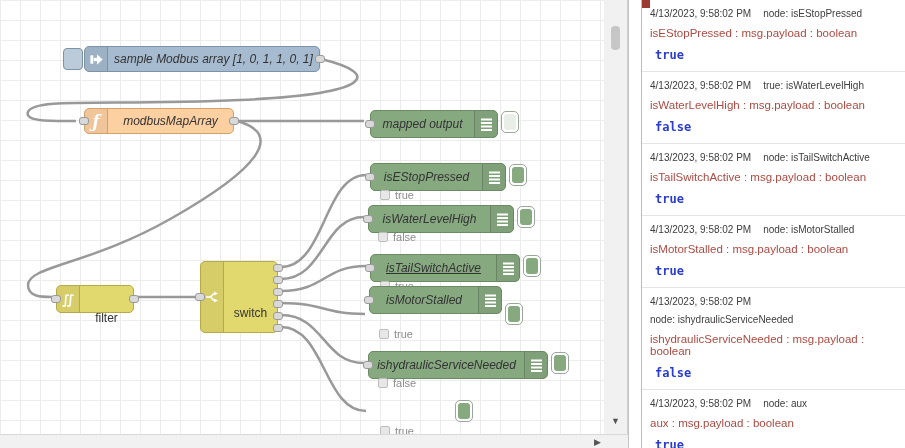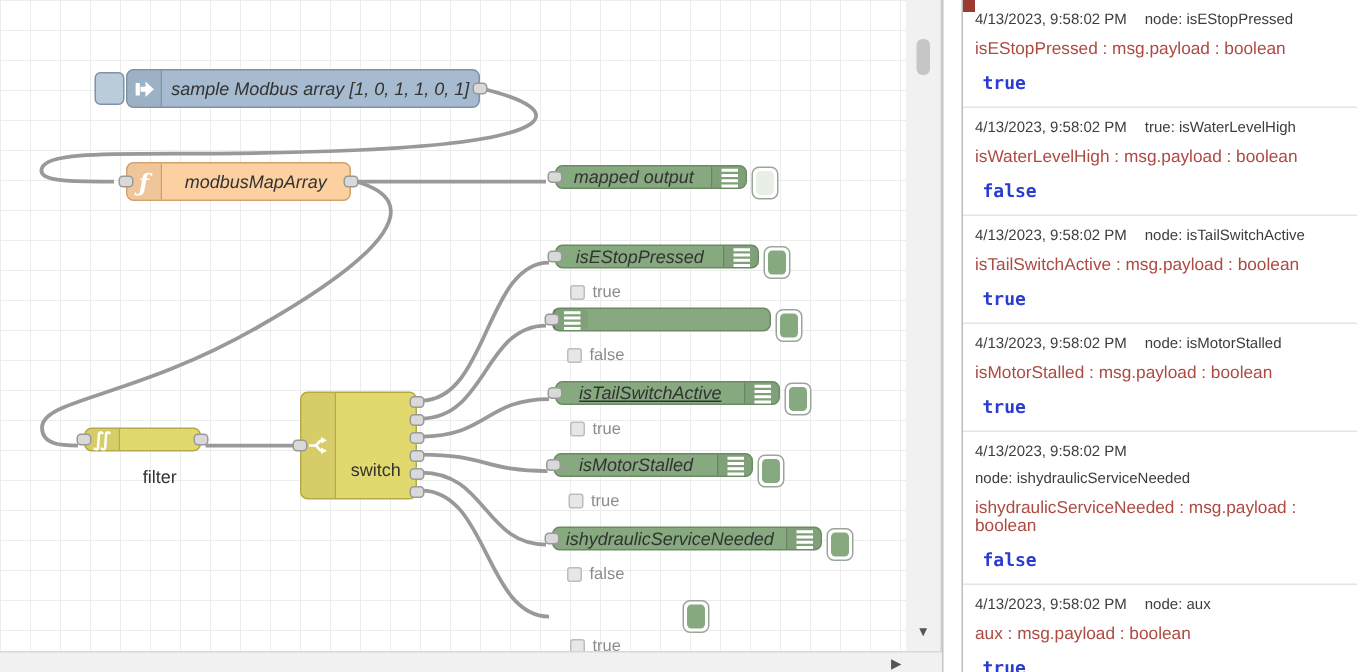--- a/index.html
+++ b/index.html
@@ -13,21 +13,21 @@
     background-image:
       linear-gradient(to right, #ececec 1px, transparent 1px),
       linear-gradient(to bottom, #ececec 1px, transparent 1px);
     background-size:20px 20px;
     overflow:hidden;
   }
   #wires { position:absolute; left:0; top:0; }
   #wires path { stroke:#999; stroke-width:2.5; fill:none; }
 
   .node {
-    position:absolute; height:16px; border-radius:5px;
+    position:absolute; height:28px; border-radius:5px;
     display:flex; align-items:stretch; font-size:12px; color:#333;
   }
   .node .node-label {
     flex:1; display:flex; align-items:center; justify-content:center;
     white-space:nowrap; font-style:italic; padding:0 6px;
   }
   .plain .node-label { font-style:normal;margin-top:32px; }
   .icon-region {
     width:23px; display:flex; align-items:center; justify-content:center;
     background:rgba(0,0,0,0.05); flex:none;
@@ -181,20 +181,21 @@
     <div class="toggle" style="left:509px; top:164px;">
         <span class="toggle-inner"></span>
       </div>
     <div class="status" style="left:380px; top:189px;">
       <span class="status-icon"></span>
       <span class="status-text">true</span>
     </div>
 
     <div class="node debug" style="left:368px; top:205px; width:146px;">
       <span class="port in"></span>
+      <span class="node-label">isWaterLevelHigh</span>
       <span class="icon-region right">
         <svg width="13" height="15" viewBox="0 0 13 15">
             <rect x="1" y="1.5" width="11" height="2" fill="#fff"></rect>
             <rect x="1" y="5" width="11" height="2" fill="#fff"></rect>
             <rect x="1" y="8.5" width="11" height="2" fill="#fff"></rect>
             <rect x="1" y="12" width="11" height="2" fill="#fff"></rect>
           </svg>
       </span>
     </div>
     <div class="toggle" style="left:517px; top:206px;">
@@ -218,21 +219,21 @@
       </span>
     </div>
     <div class="toggle" style="left:523px; top:255px;">
         <span class="toggle-inner"></span>
       </div>
     <div class="status" style="left:380px; top:280px;">
       <span class="status-icon"></span>
       <span class="status-text">true</span>
     </div>
 
-    <div class="node debug" style="left:369px; top:302px; width:133px;">
+    <div class="node debug" style="left:369px; top:286px; width:133px;">
       <span class="port in"></span>
       <span class="node-label">isMotorStalled</span>
       <span class="icon-region right">
         <svg width="13" height="15" viewBox="0 0 13 15">
             <rect x="1" y="1.5" width="11" height="2" fill="#fff"></rect>
             <rect x="1" y="5" width="11" height="2" fill="#fff"></rect>
             <rect x="1" y="8.5" width="11" height="2" fill="#fff"></rect>
             <rect x="1" y="12" width="11" height="2" fill="#fff"></rect>
           </svg>
       </span>

